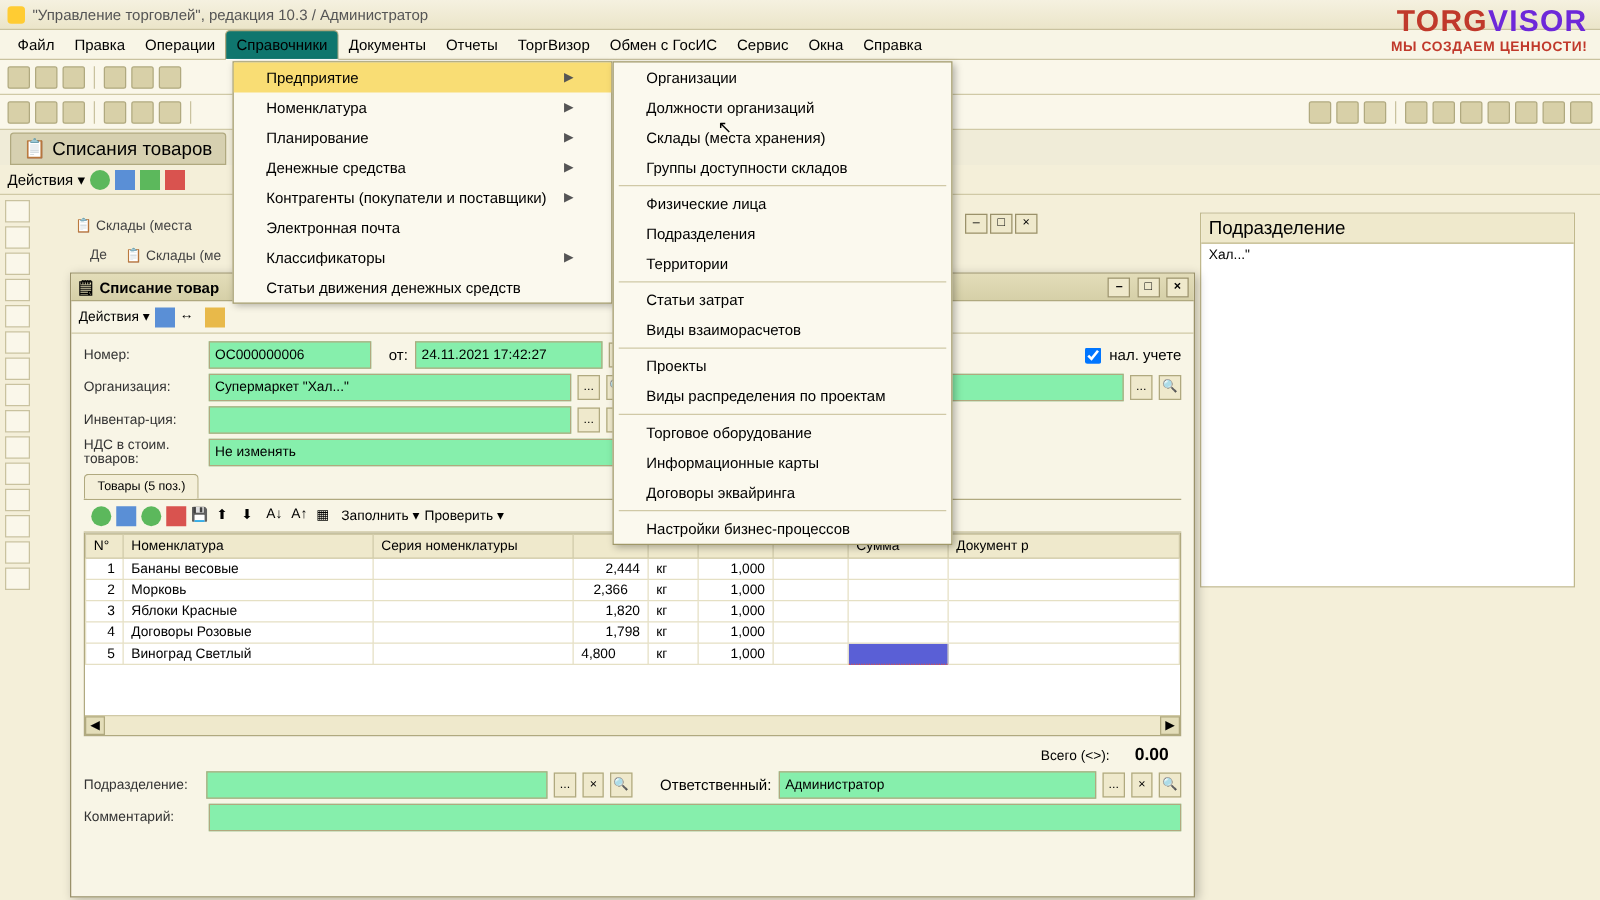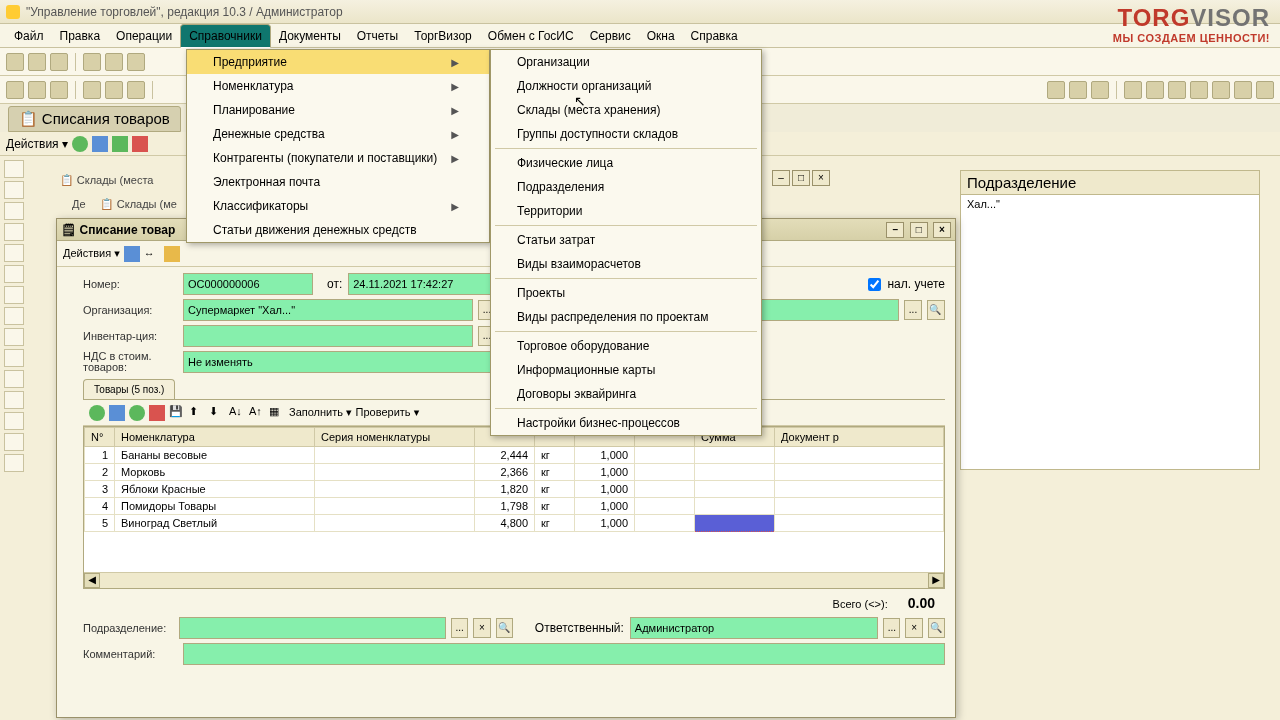--- a/index.html
+++ b/index.html
@@ -24,21 +24,21 @@
 .dropdown-menu .item.highlight { background: #f9dd74; }
 .dropdown-menu .item .arrow { font-size: 10px; color: #555; }
 .dropdown-menu .divider { height: 1px; background: #d0c9a6; margin: 2px 4px; }
 .mdi { position: absolute; top: 156px; left: 0; right: 0; bottom: 0; background: #f4efd9; }
 .left-col { position: absolute; left: 4px; top: 4px; width: 32px; display: flex; flex-direction: column; gap: 3px; }
 .left-col .lico { width: 20px; height: 18px; border: 1px solid #c9c29f; background: #faf7ea; }
 .doc-window { position: absolute; left: 56px; top: 62px; width: 900px; height: 500px; background: #f8f5e6; border: 1px solid #9a916a; box-shadow: 2px 2px 8px rgba(0,0,0,0.25); }
 .win-title { height: 22px; background: linear-gradient(#e3ddb9,#d6d0a8); display: flex; align-items: center; justify-content: space-between; padding: 0 4px; border-bottom: 1px solid #b0a97f; font-weight: bold; font-size: 12px; }
 .win-ctrls span { display: inline-block; width: 18px; height: 16px; text-align: center; border: 1px solid #9a916a; background: #efe9cc; margin-left: 2px; font-size: 10px; line-height: 14px; }
 .doc-toolbar { height: 26px; display: flex; align-items: center; padding: 0 6px; gap: 4px; border-bottom: 1px solid #d0c9a6; font-size: 11px; }
-.form-area { padding: 6px 10px; margin-left: 16px; }
+.form-area { padding: 6px 10px; }
 .form-row { display: flex; align-items: center; margin-bottom: 4px; gap: 6px; }
 .form-row label { width: 94px; font-size: 11px; color: #333; }
 .input { background: #86efac; border: 1px solid #b0a97f; height: 22px; padding: 0 4px; font-size: 11px; display: flex; align-items: center; }
 .input-btn { width: 18px; height: 20px; background: #efe9cc; border: 1px solid #b0a97f; text-align: center; font-size: 10px; line-height: 18px; margin-left: -1px; }
 .tabs { border-bottom: 1px solid #b0a97f; margin-top: 6px; }
 .tabs .tab { display: inline-block; padding: 4px 10px; background: #f4efd9; border: 1px solid #b0a97f; border-bottom: none; border-radius: 4px 4px 0 0; font-size: 10px; }
 .grid-toolbar { height: 26px; display: flex; align-items: center; padding: 0 6px; gap: 4px; border-bottom: 1px solid #d0c9a6; font-size: 11px; }
 .grid { border: 1px solid #b0a97f; background: #fff; }
 .grid table { width: 100%; border-collapse: collapse; font-size: 11px; }
 .grid th { background: #efe9cc; border: 1px solid #d0c9a6; padding: 3px 6px; text-align: left; font-weight: normal; }
@@ -48,21 +48,21 @@
 .grid-scroll { height: 16px; background: #efe9cc; border-top: 1px solid #d0c9a6; display: flex; justify-content: space-between; }
 .scroll-btn { width: 16px; text-align: center; font-size: 10px; background: #e3ddb9; border: 1px solid #b0a97f; }
 .total-row { text-align: right; padding: 6px 10px; font-size: 11px; }
 .total-row b { font-size: 14px; margin-left: 20px; }
 .bg-grid { position: absolute; right: 10px; top: 58px; width: 310px; height: 300px; background: #fff; border: 1px solid #c0b88c; }
 .bg-grid-hdr { background: #efe9cc; padding: 3px 6px; border-bottom: 1px solid #c0b88c; font-size: 15px; }
 .bg-grid-row { padding: 3px 6px; font-size: 11px; }
 .logo-tv { position: absolute; top: 4px; right: 10px; text-align: right; z-index: 50;}
 .logo-tv .t1 { font-family: Georgia, serif; font-size: 24px; font-weight: bold; letter-spacing: 1px; }
 .logo-tv .t1 .r { color: #c0392b; }
-.logo-tv .t1 .g { color: #737373; }
+.logo-tv .t1 .g { color: #6d28d9; }
 .logo-tv .t2 { font-size: 11px; color: #c0392b; letter-spacing: 0.5px; font-weight: bold; }
 .cursor { position: absolute; top: 93px; left: 574px; z-index: 2000; font-size: 14px; color: #000; pointer-events: none; }
 .shadow-tab { position: absolute; left: 60px; font-size: 11px; color: #444; }
 </style>
 </head>
 <body>
 
 <div class="titlebar">
   <span class="tclogo"></span>
   <span>"Управление торговлей", редакция 10.3 / Администратор</span>
@@ -313,54 +313,54 @@
                 <td>кг</td>
                 <td style="text-align:right">1,000</td>
                 <td></td>
                 <td class="sum-cell"></td>
                 <td></td>
               </tr>
               <tr>
                 <td style="text-align:right">2</td>
                 <td>Морковь</td>
                 <td></td>
-                <td style="text-align:right">2,366</td>
+                <td style="text-align:center">2,366</td>
                 <td>кг</td>
                 <td style="text-align:right">1,000</td>
                 <td></td>
                 <td class="sum-cell"></td>
                 <td></td>
               </tr>
               <tr>
                 <td style="text-align:right">3</td>
                 <td>Яблоки Красные</td>
                 <td></td>
                 <td style="text-align:right">1,820</td>
                 <td>кг</td>
                 <td style="text-align:right">1,000</td>
                 <td></td>
                 <td class="sum-cell"></td>
                 <td></td>
               </tr>
               <tr>
                 <td style="text-align:right">4</td>
-                <td>Помидоры Товары</td>
+                <td>Договоры Розовые</td>
                 <td></td>
                 <td style="text-align:right">1,798</td>
                 <td>кг</td>
                 <td style="text-align:right">1,000</td>
                 <td></td>
                 <td class="sum-cell"></td>
                 <td></td>
               </tr>
               <tr>
                 <td style="text-align:right">5</td>
                 <td>Виноград Светлый</td>
                 <td></td>
-                <td style="text-align:right">4,800</td>
+                <td style="text-align:left">4,800</td>
                 <td>кг</td>
                 <td style="text-align:right">1,000</td>
                 <td></td>
                 <td class="sum-cell sel"></td>
                 <td></td>
               </tr>
             </tbody>
         </table>
         <div style="height:40px"></div>
         <div class="grid-scroll">

